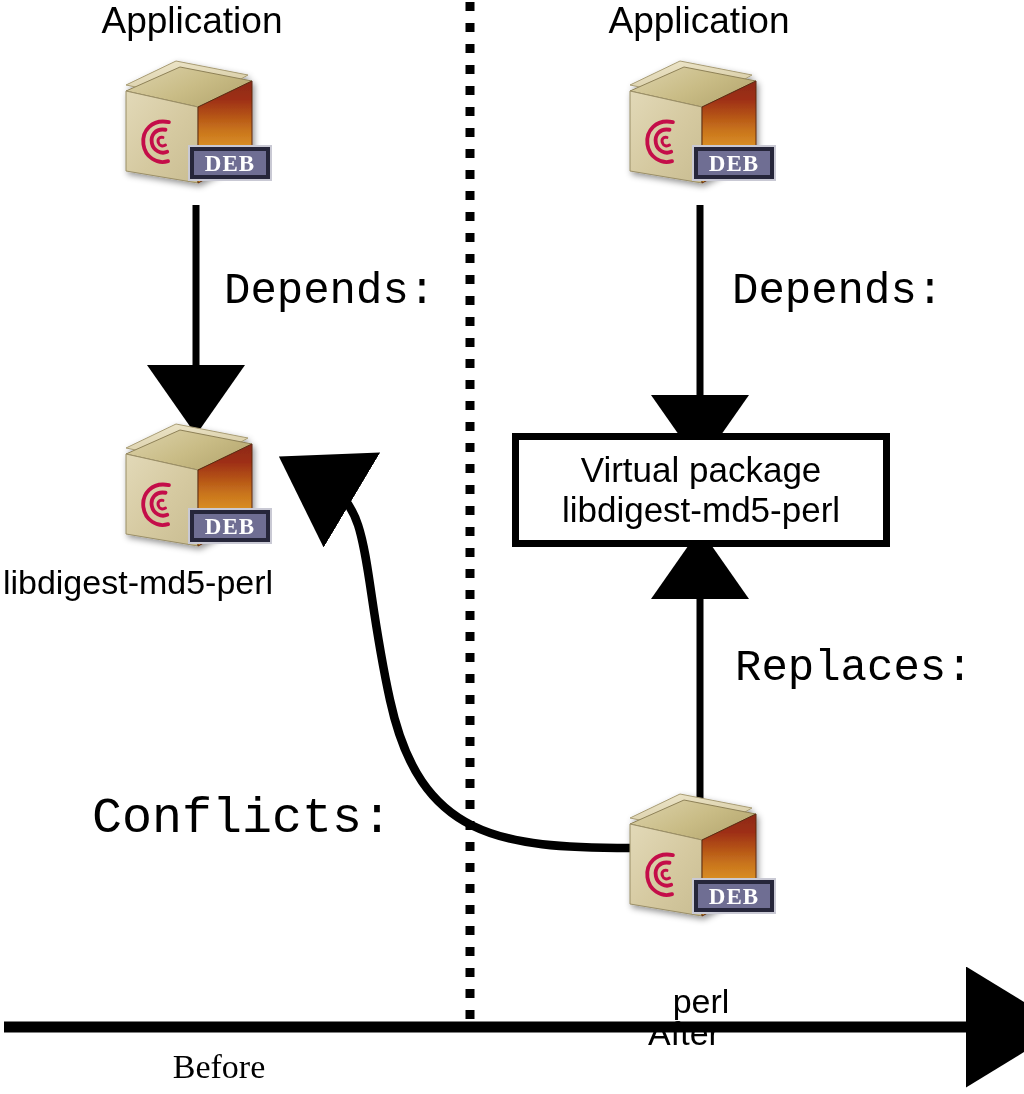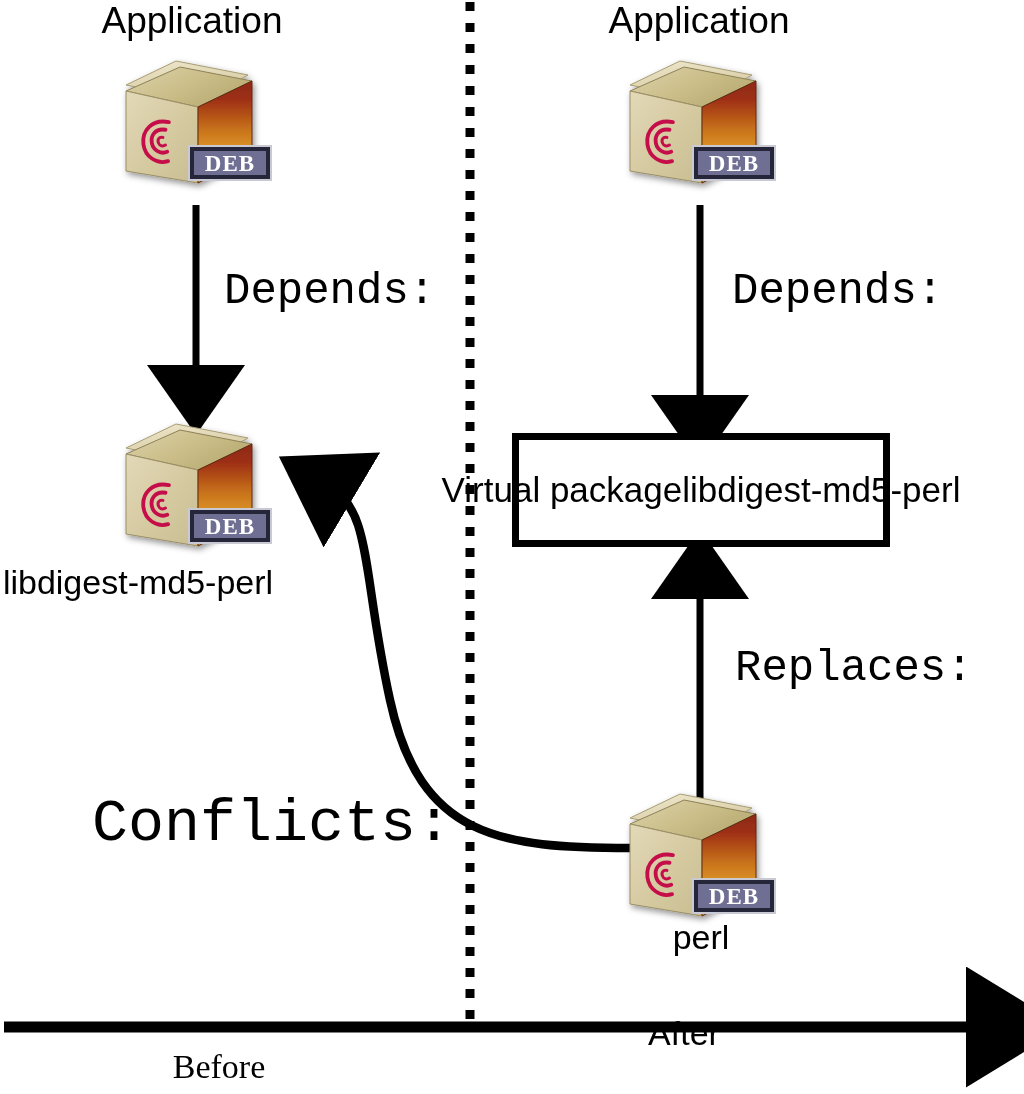--- a/index.html
+++ b/index.html
@@ -41,21 +41,21 @@
     transform: translateX(-50%);
   }
 
   
   .vbox {
     position: absolute;
     box-sizing: border-box;
     background: #ffffff;
     border: 7px solid #000000;
     display: flex;
-    flex-direction: row;
+    flex-direction: column;
     align-items: center;
     justify-content: center;
   }
   .vbox .vline {
     font-family: "Liberation Sans", sans-serif;
     font-size: 35px;
     color: #000;
     white-space: pre;
     line-height: 1.14;
   }
@@ -202,32 +202,32 @@
                  color:#ffffff;letter-spacing:1px;line-height:1;">DEB</span>
   </div>
 
   <div class="txt sans ctr" style="left:192px;top:2px;font-size:37px;">Application</div>
 
   <div class="txt mono" style="left:224px;top:268px;font-size:44px;">Depends:</div>
 
   <div class="txt sans ctr" style="left:138px;top:565px;font-size:34px;">libdigest-md5-perl</div>
 
 
-  <div class="txt mono" style="left:92px;top:793px;font-size:60px;">Conflicts:</div>
+  <div class="txt mono" style="left:92px;top:793px;font-size:50px;">Conflicts:</div>
 
   <div class="txt sans ctr" style="left:699px;top:2px;font-size:37px;">Application</div>
 
   <div class="txt mono" style="left:732px;top:268px;font-size:44px;">Depends:</div>
 
   <div class="vbox" style="left:512px;top:433px;width:378px;height:114px;">
     <div class="vline">Virtual package</div>
     <div class="vline">libdigest-md5-perl</div>
   </div>
 
   <div class="txt mono" style="left:735px;top:645px;font-size:44px;">Replaces:</div>
 
-  <div class="txt sans ctr" style="left:701px;top:920px;font-size:34px;">perl</div>
+  <div class="txt sans ctr" style="left:701px;top:984px;font-size:34px;">perl</div>
 
   <div class="txt sans ctr" style="left:219px;top:1049px;font-size:34px;font-family:Liberation Serif, serif;">Before</div>
 
   <div class="txt sans ctr" style="left:684px;top:1016px;font-size:34px;">After</div>
 
 </div>
 
 </body></html>

